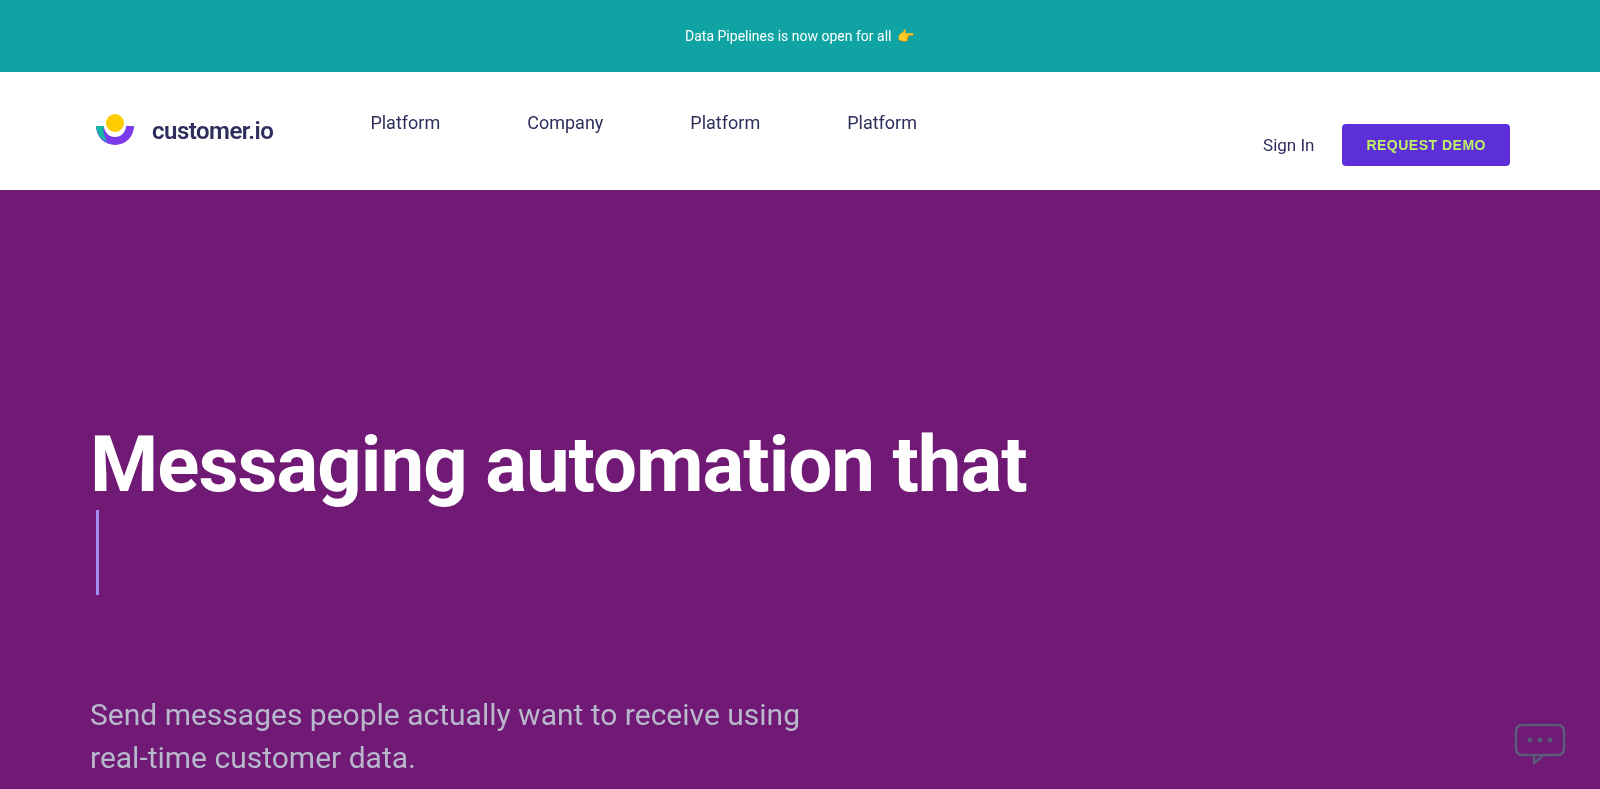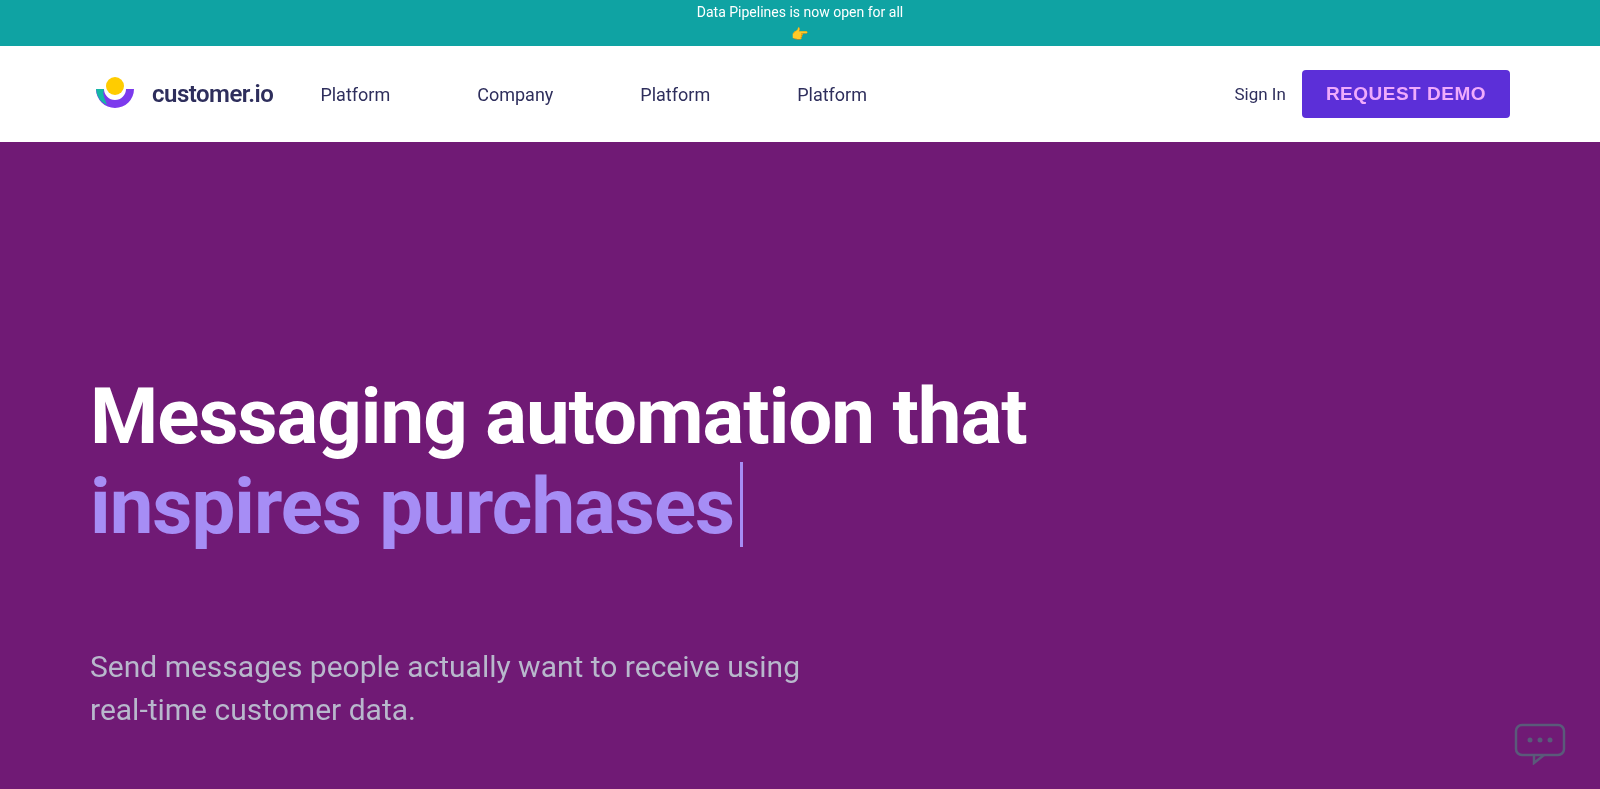--- a/index.html
+++ b/index.html
@@ -8,47 +8,46 @@
       box-sizing: border-box;
     }
     body {
       font-family: -apple-system, BlinkMacSystemFont, 'Segoe UI', Roboto, Helvetica, Arial, sans-serif;
       overflow-x: hidden;
     }
     .announcement-bar {
       background-color: #0fa3a3;
       color: white;
       text-align: center;
-      padding: 4px 20px;
+      padding: 28px 20px;
       font-size: 14px;
       display: flex;
       justify-content: center;
       align-items: center;
       gap: 6px;
-      flex-direction: column;
     }
     .announcement-bar .regular-text {
       font-weight: 400;
     }
     .announcement-bar .bold-text {
       font-weight: 600;
     }
     .announcement-bar .pointer-emoji {
       font-size: 14px;
     }
     .header {
       background-color: white;
       display: flex;
       align-items: center;
       justify-content: space-between;
       padding: 24px 90px;
     }
     .header-left {
       display: flex;
-      align-items: center;
+      gap: 50px;
     }
     .logo {
       display: flex;
       align-items: center;
       gap: 12px;
     }
     .logo-icon {
       width: 50px;
       height: 38px;
       position: relative;
@@ -66,33 +65,34 @@
     .nav-item {
       font-size: 18px;
       color: #2e2e5c;
       cursor: pointer;
       font-weight: 400;
       margin-left: 47px;
     }
     .header-right {
       display: flex;
       align-items: center;
-      gap: 16px;
+      gap: 28px;
+      margin-top: 28px;
     }
     .signin {
       font-size: 17px;
       color: #2e2e5c;
       cursor: pointer;
     }
     .demo-btn {
       background-color: #5c2fd8;
-      color: #f0abfc;
+      color: #bef264;
       border: none;
       padding: 13px 24px;
-      font-size: 19px;
+      font-size: 14px;
       font-weight: 700;
       letter-spacing: 0.5px;
       border-radius: 4px;
       cursor: pointer;
     }
     .hero {
       background-color: #701a75;
       color: white;
       padding: 100px 90px 60px 90px;
       min-height: 650px;
@@ -167,21 +167,21 @@
   </div>
   <div class="header-right">
     <span class="signin">Sign In</span>
     <button class="demo-btn">REQUEST DEMO</button>
   </div>
 </header>
 
 <section class="hero">
   <h1 class="hero-title">
     <span>Messaging automation that</span><br>
-    <span class="hero-title-highlight">inspires purchases</span><span class="cursor-line"></span>
+    <span class="cursor-line"></span>
   </h1>
   <p class="hero-sub">Send messages people actually want to receive using real-time customer data.</p>
 </section>
 
 <div class="chat-icon">
   <svg width="56" height="44" viewBox="0 0 56 44" fill="none" stroke="currentColor" stroke-width="2.5">
     <rect x="4" y="4" width="48" height="30" rx="6"></rect>
     <path d="M 22 34 L 22 42 L 32 34"></path>
     <circle cx="18" cy="19" r="2.5" fill="currentColor" stroke="none"></circle>
     <circle cx="28" cy="19" r="2.5" fill="currentColor" stroke="none"></circle>

